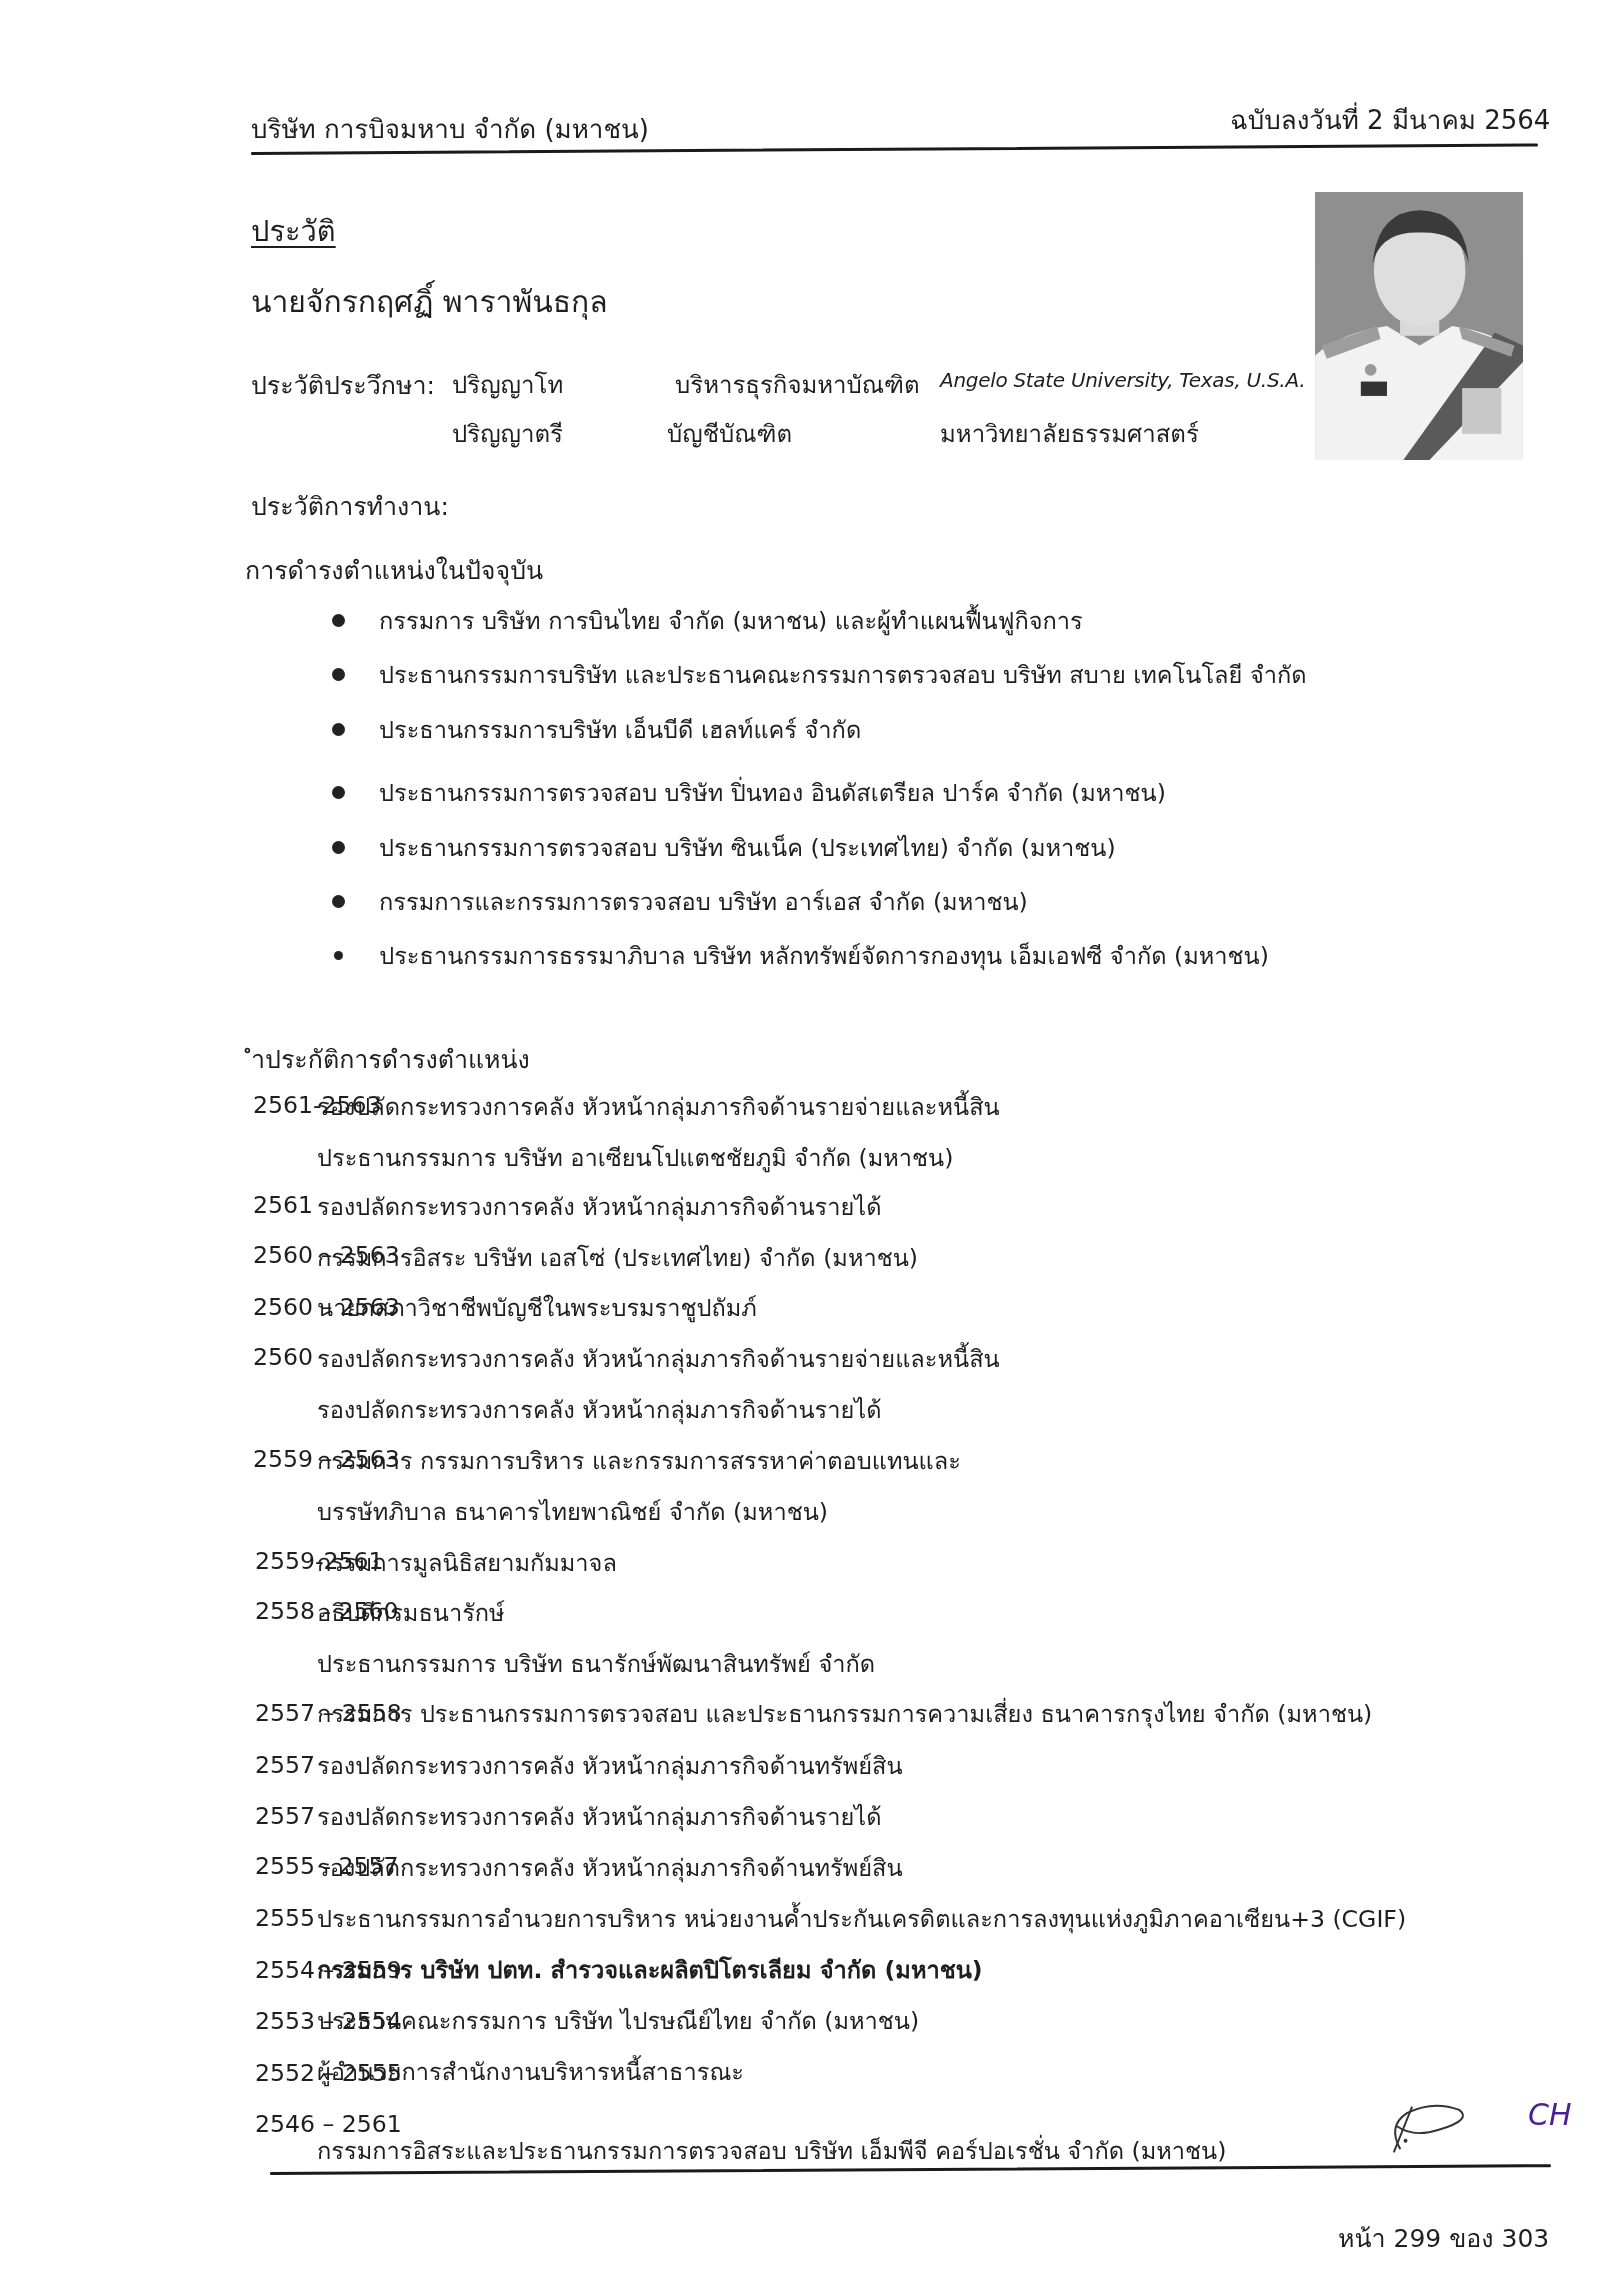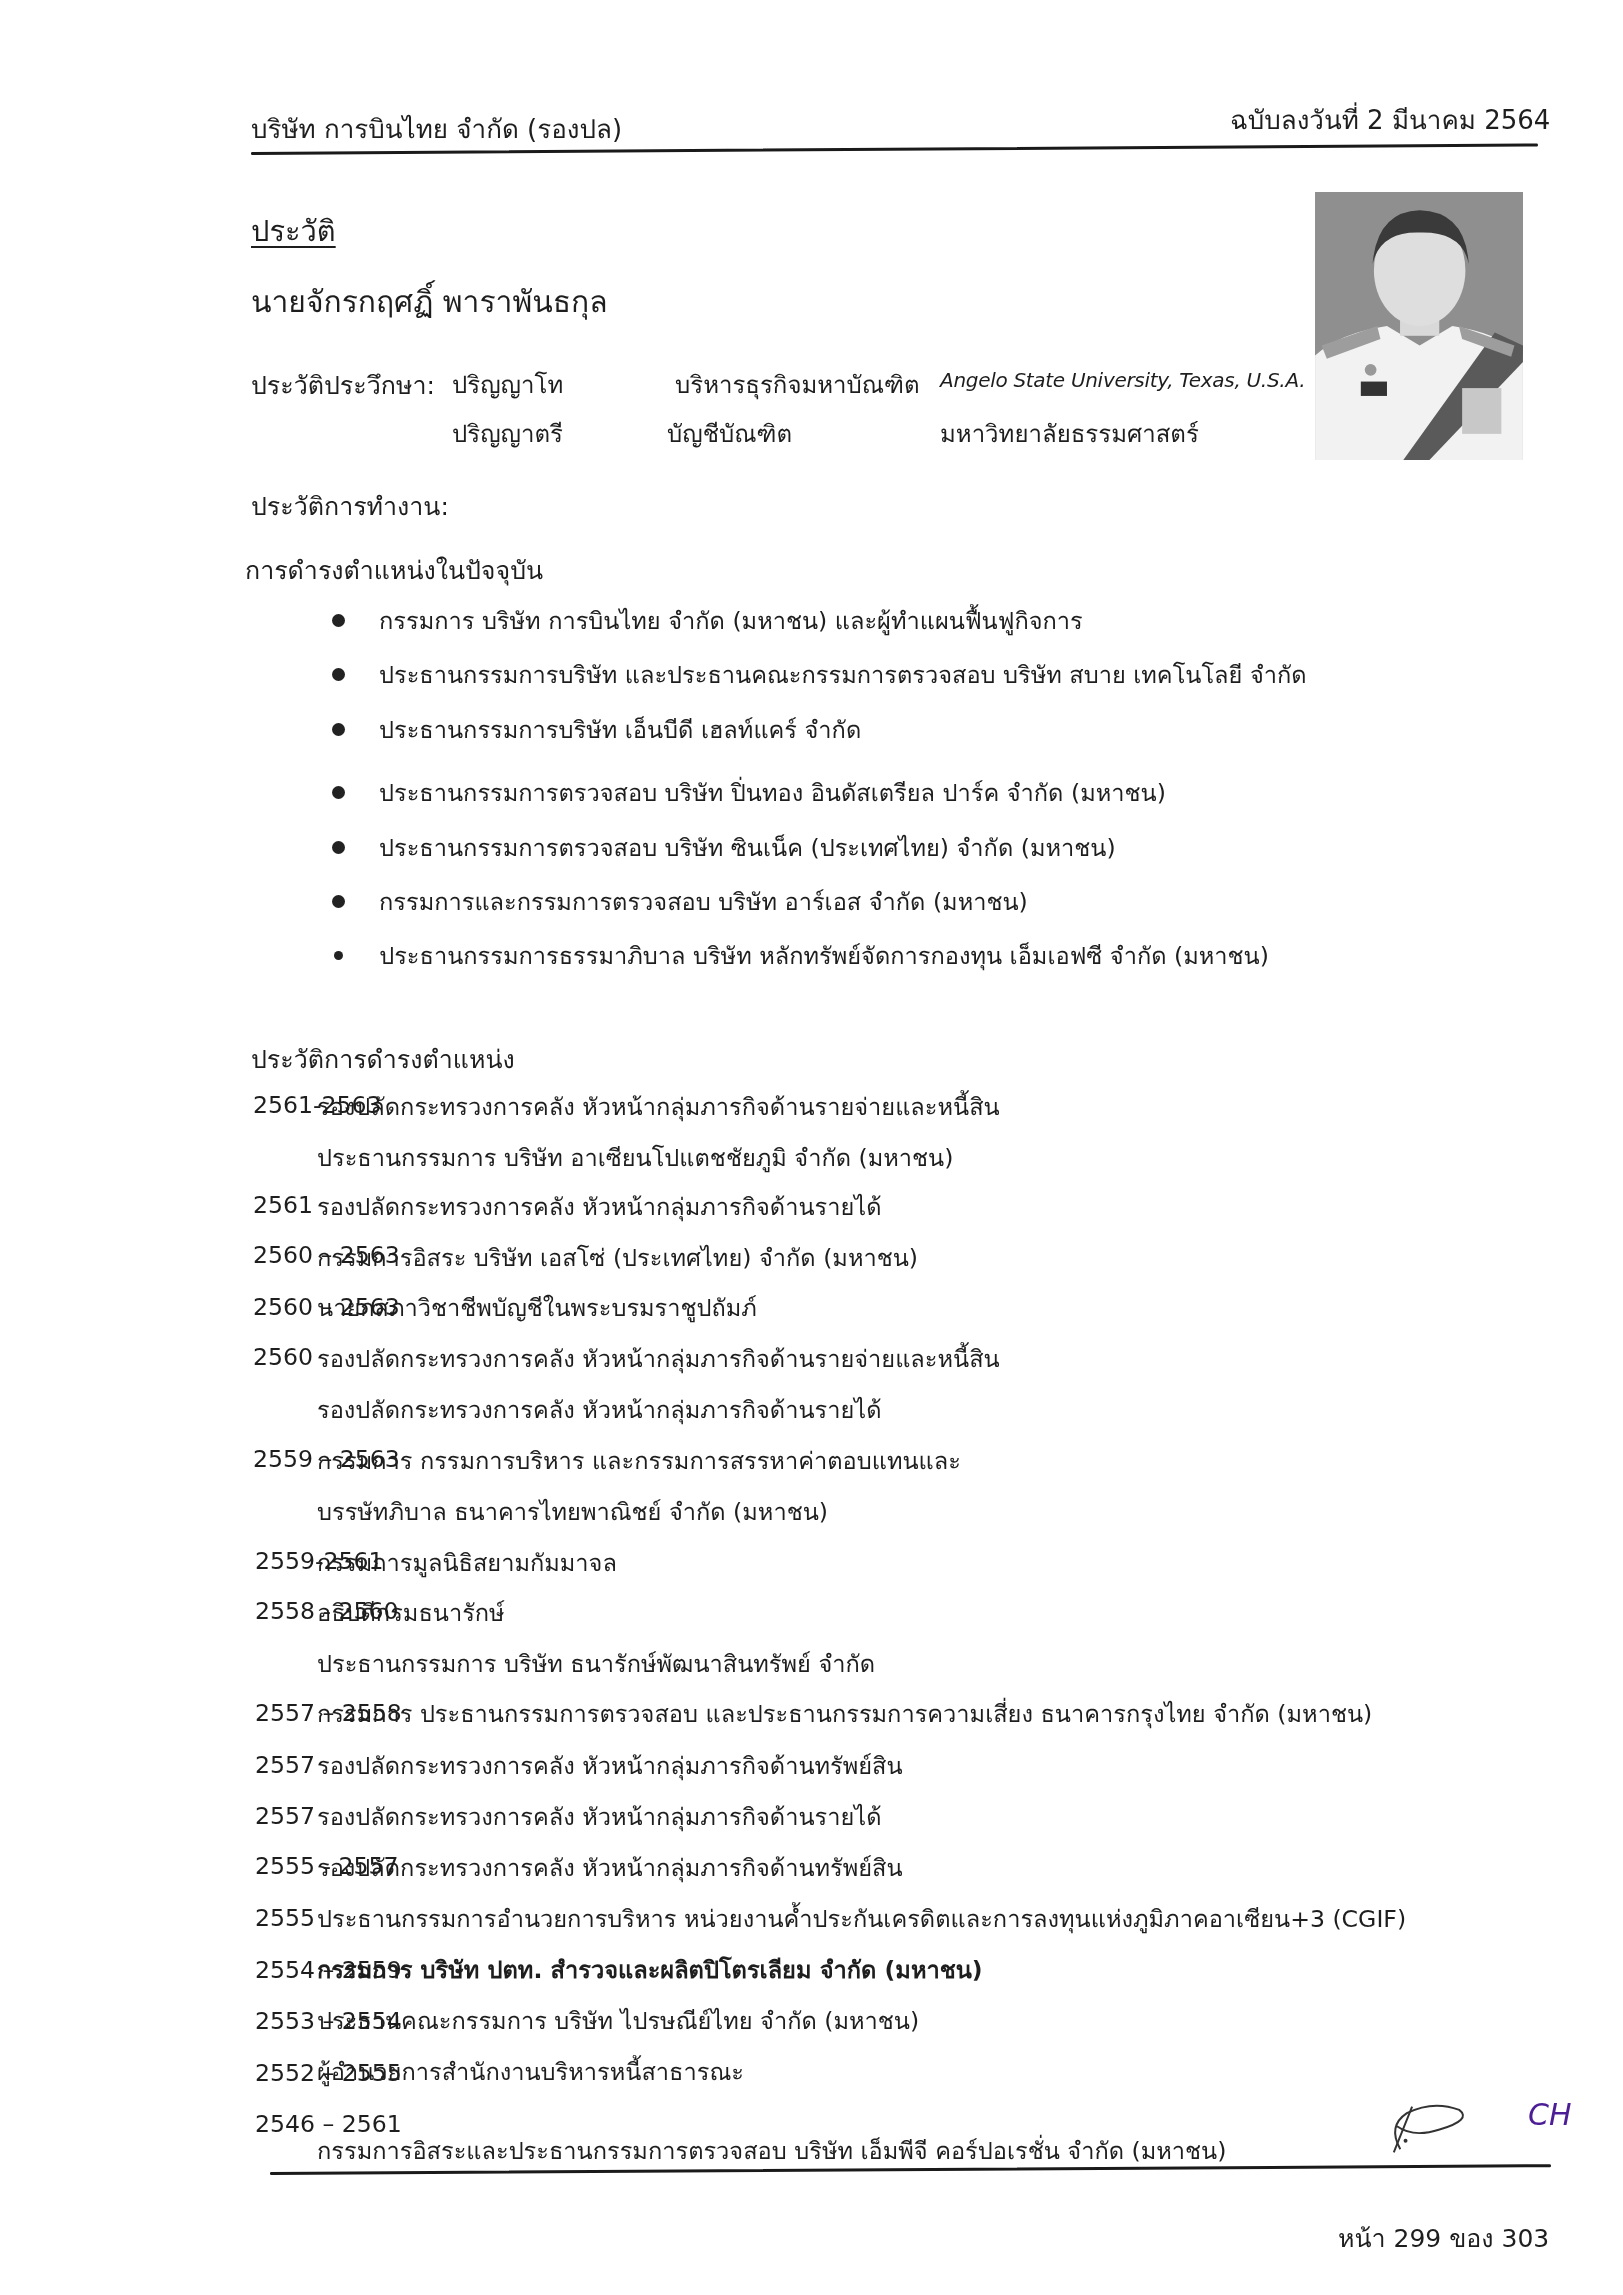--- a/index.html
+++ b/index.html
@@ -26,21 +26,21 @@
       position: absolute; left: 1315px; top: 192px; width: 208px; height: 268px;
       background: linear-gradient(#9a9a9a, #8c8c8c);
       overflow: hidden;
     }
     .sig { position: absolute; }
     .page-num { font-size: 25px; }
   </style>
 </head>
 <body>
 
-<div class="abs hdr-text" style="left:251px; top:116px;">บริษัท การบินไทย จำกัด (รองปล)</div>
+<div class="abs hdr-text" style="left:251px; top:116px;">บริษัท การบิจมหาบ จำกัด (มหาชน)</div>
 <div class="abs hdr-text" style="left:1230px; top:107px;">ฉบับลงวันที่ 2 มีนาคม 2564</div>
 <div class="rule" style="left:251px; top:152px; width:1287px; transform: rotate(-0.38deg); transform-origin:left center;"></div>
 
 <div class="abs title" style="left:251px; top:208px;">ประวัติ</div>
 <div class="abs name" style="left:251px; top:278px;">นายจักรกฤศฏิ์  พาราพันธกุล</div>
 
 <div class="photo" title="ภาพบุคคลในชุดเครื่องแบบปกติขาว">
   <svg width="208" height="268" viewBox="0 0 318 410">
     <rect width="318" height="410" fill="#8f8f8f"></rect>
 
@@ -95,21 +95,21 @@
 </div>
 <div class="bullet-row" style="top:883px;">
   <span class="bullet"></span>
   <span class="bullet-text">กรรมการและกรรมการตรวจสอบ บริษัท อาร์เอส จำกัด (มหาชน)</span>
 </div>
 <div class="bullet-row" style="top:937px;">
   <span class="bullet small"></span>
   <span class="bullet-text">ประธานกรรมการธรรมาภิบาล บริษัท หลักทรัพย์จัดการกองทุน เอ็มเอฟซี จำกัด (มหาชน)</span>
 </div>
 
-<div class="abs label" style="left:251px; top:1039px;">ประวัติการดำรงตำแหน่ง</div>
+<div class="abs label" style="left:251px; top:1039px;">ำประกัติการดำรงตำแหน่ง</div>
 
 <div>
   <div class="hist-year" style="left:253px; top:1091px;">2561-2563</div>
   <div class="hist-desc" style="left:315px; top:1088px; left:317px; margin-left:0; left:317px;">รองปลัดกระทรวงการคลัง หัวหน้ากลุ่มภารกิจด้านรายจ่ายและหนี้สิน</div>
 
   <div class="hist-desc" style="left:317px; top:1139px;">ประธานกรรมการ บริษัท อาเซียนโปแตชชัยภูมิ จำกัด (มหาชน)</div>
 
   <div class="hist-year" style="left:253px; top:1191px;">2561</div>
   <div class="hist-desc" style="left:317px; top:1188px;">รองปลัดกระทรวงการคลัง หัวหน้ากลุ่มภารกิจด้านรายได้</div>
 

